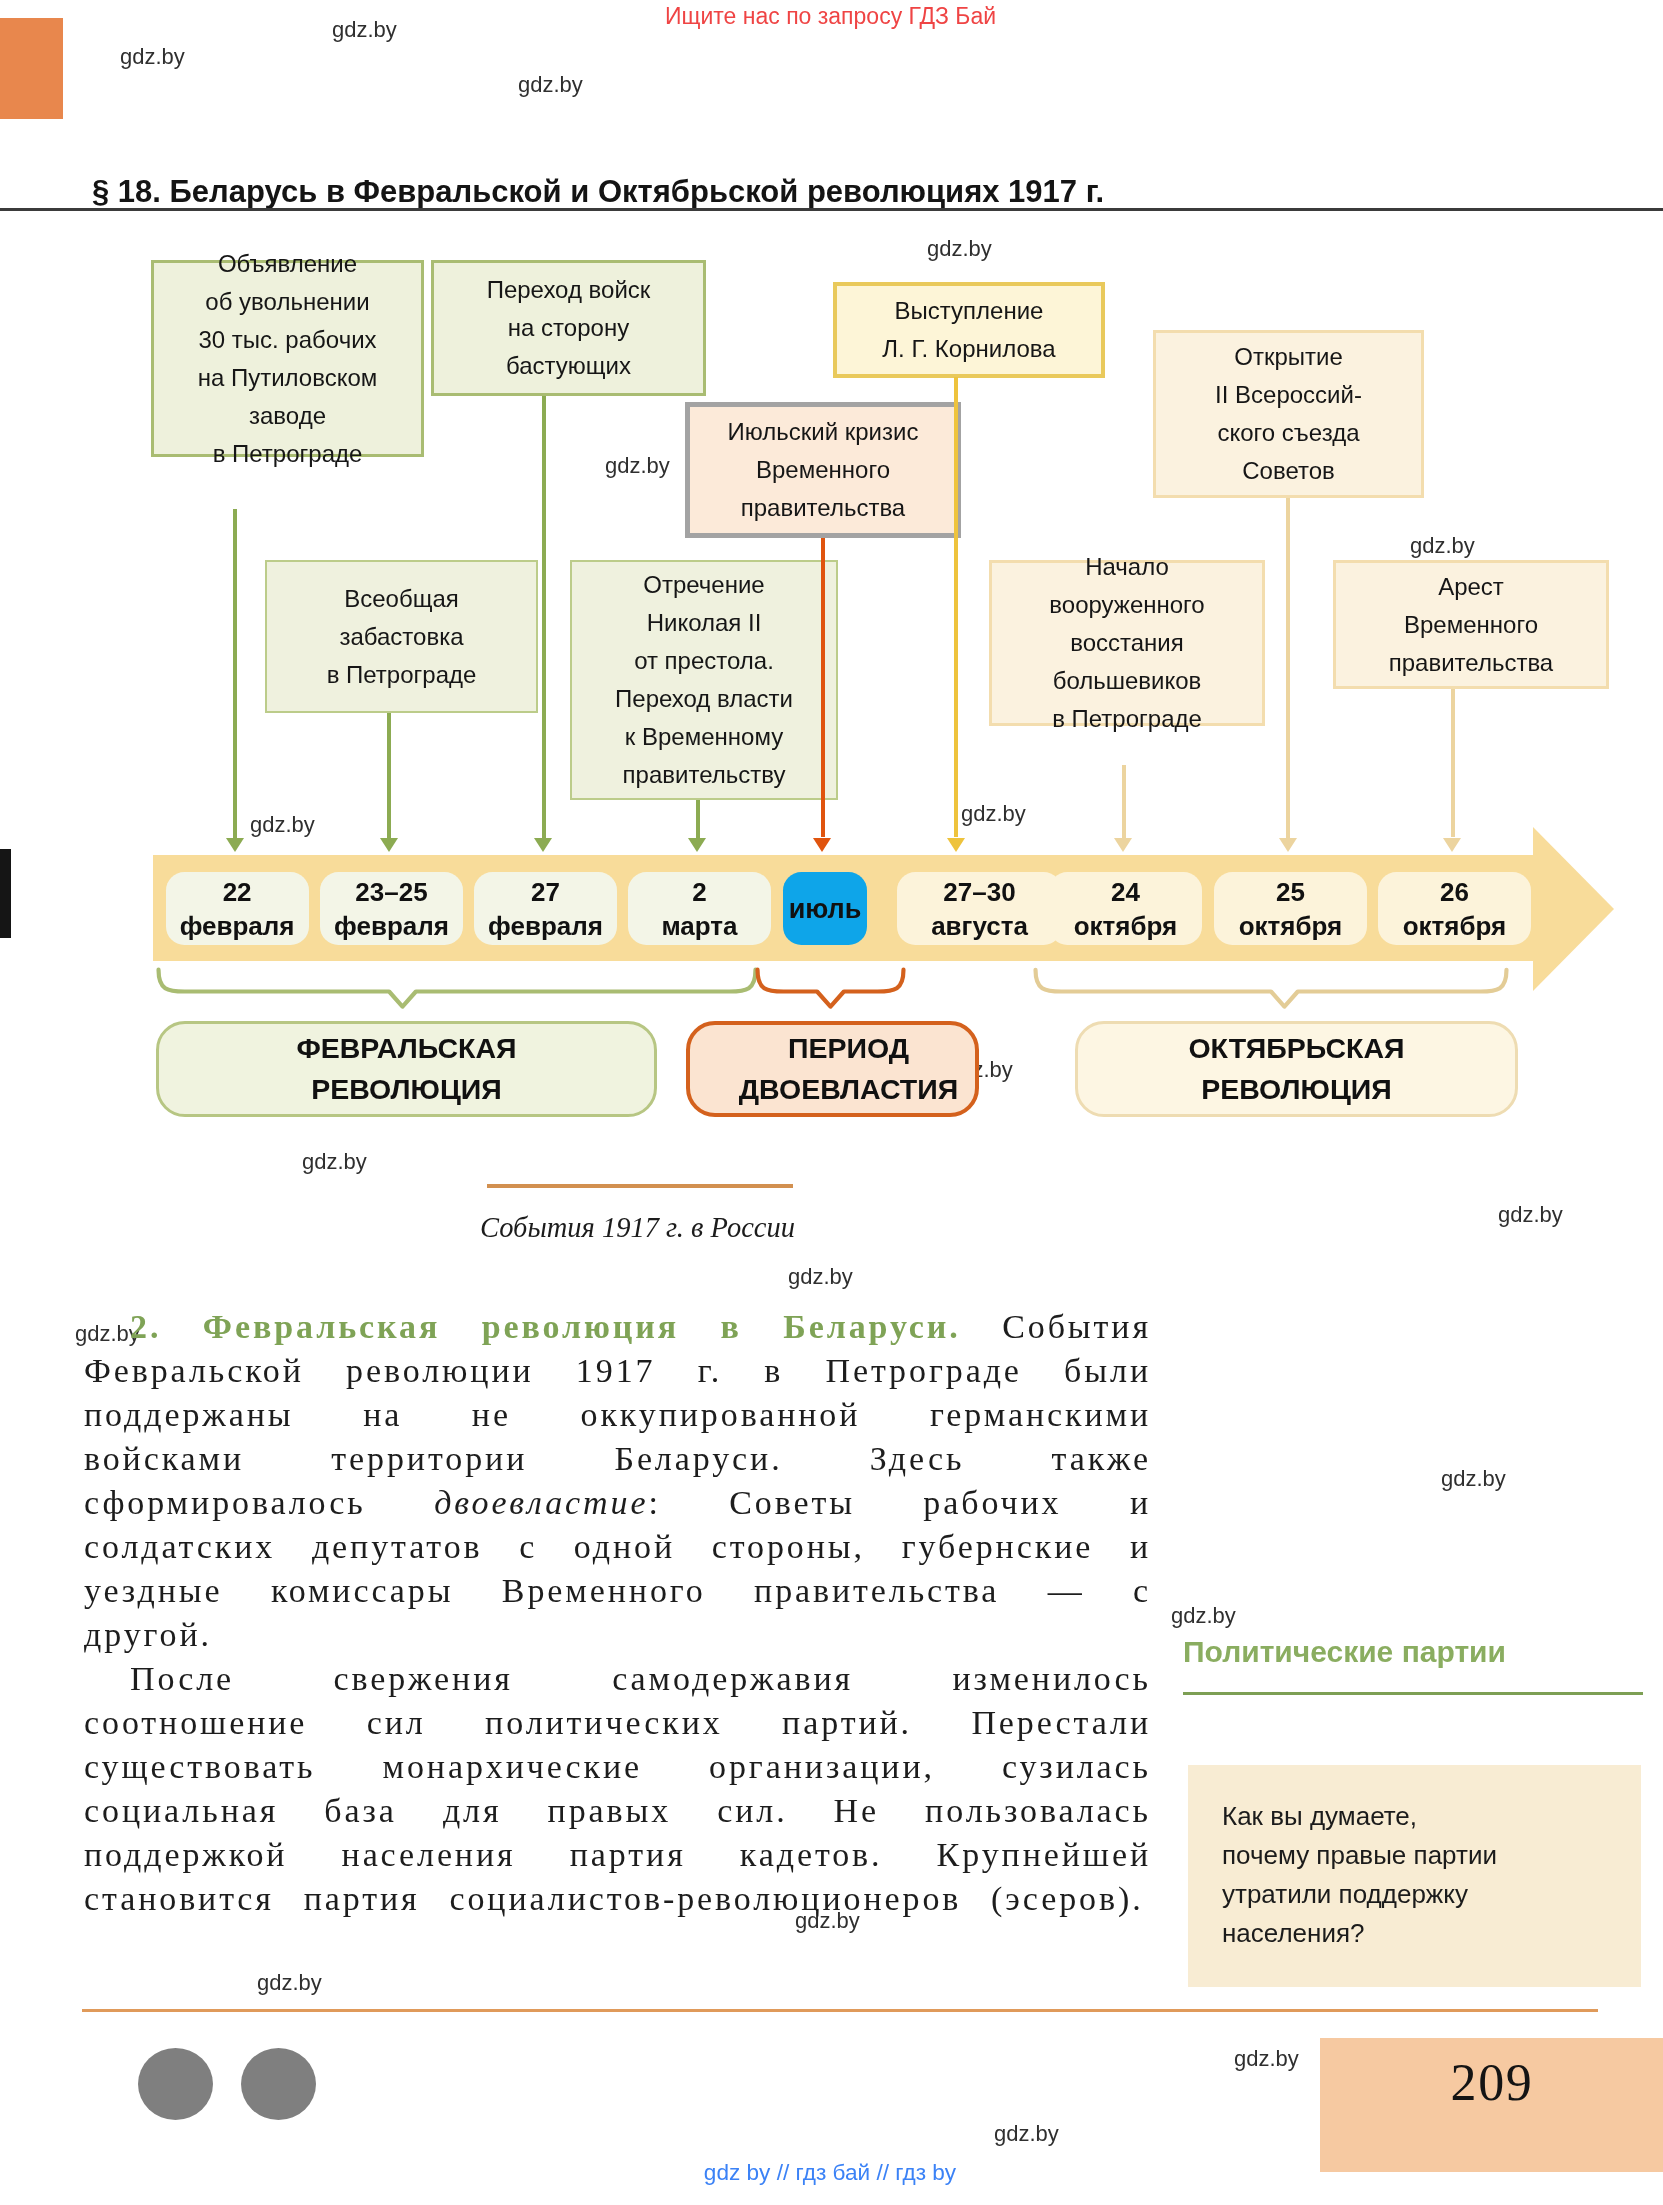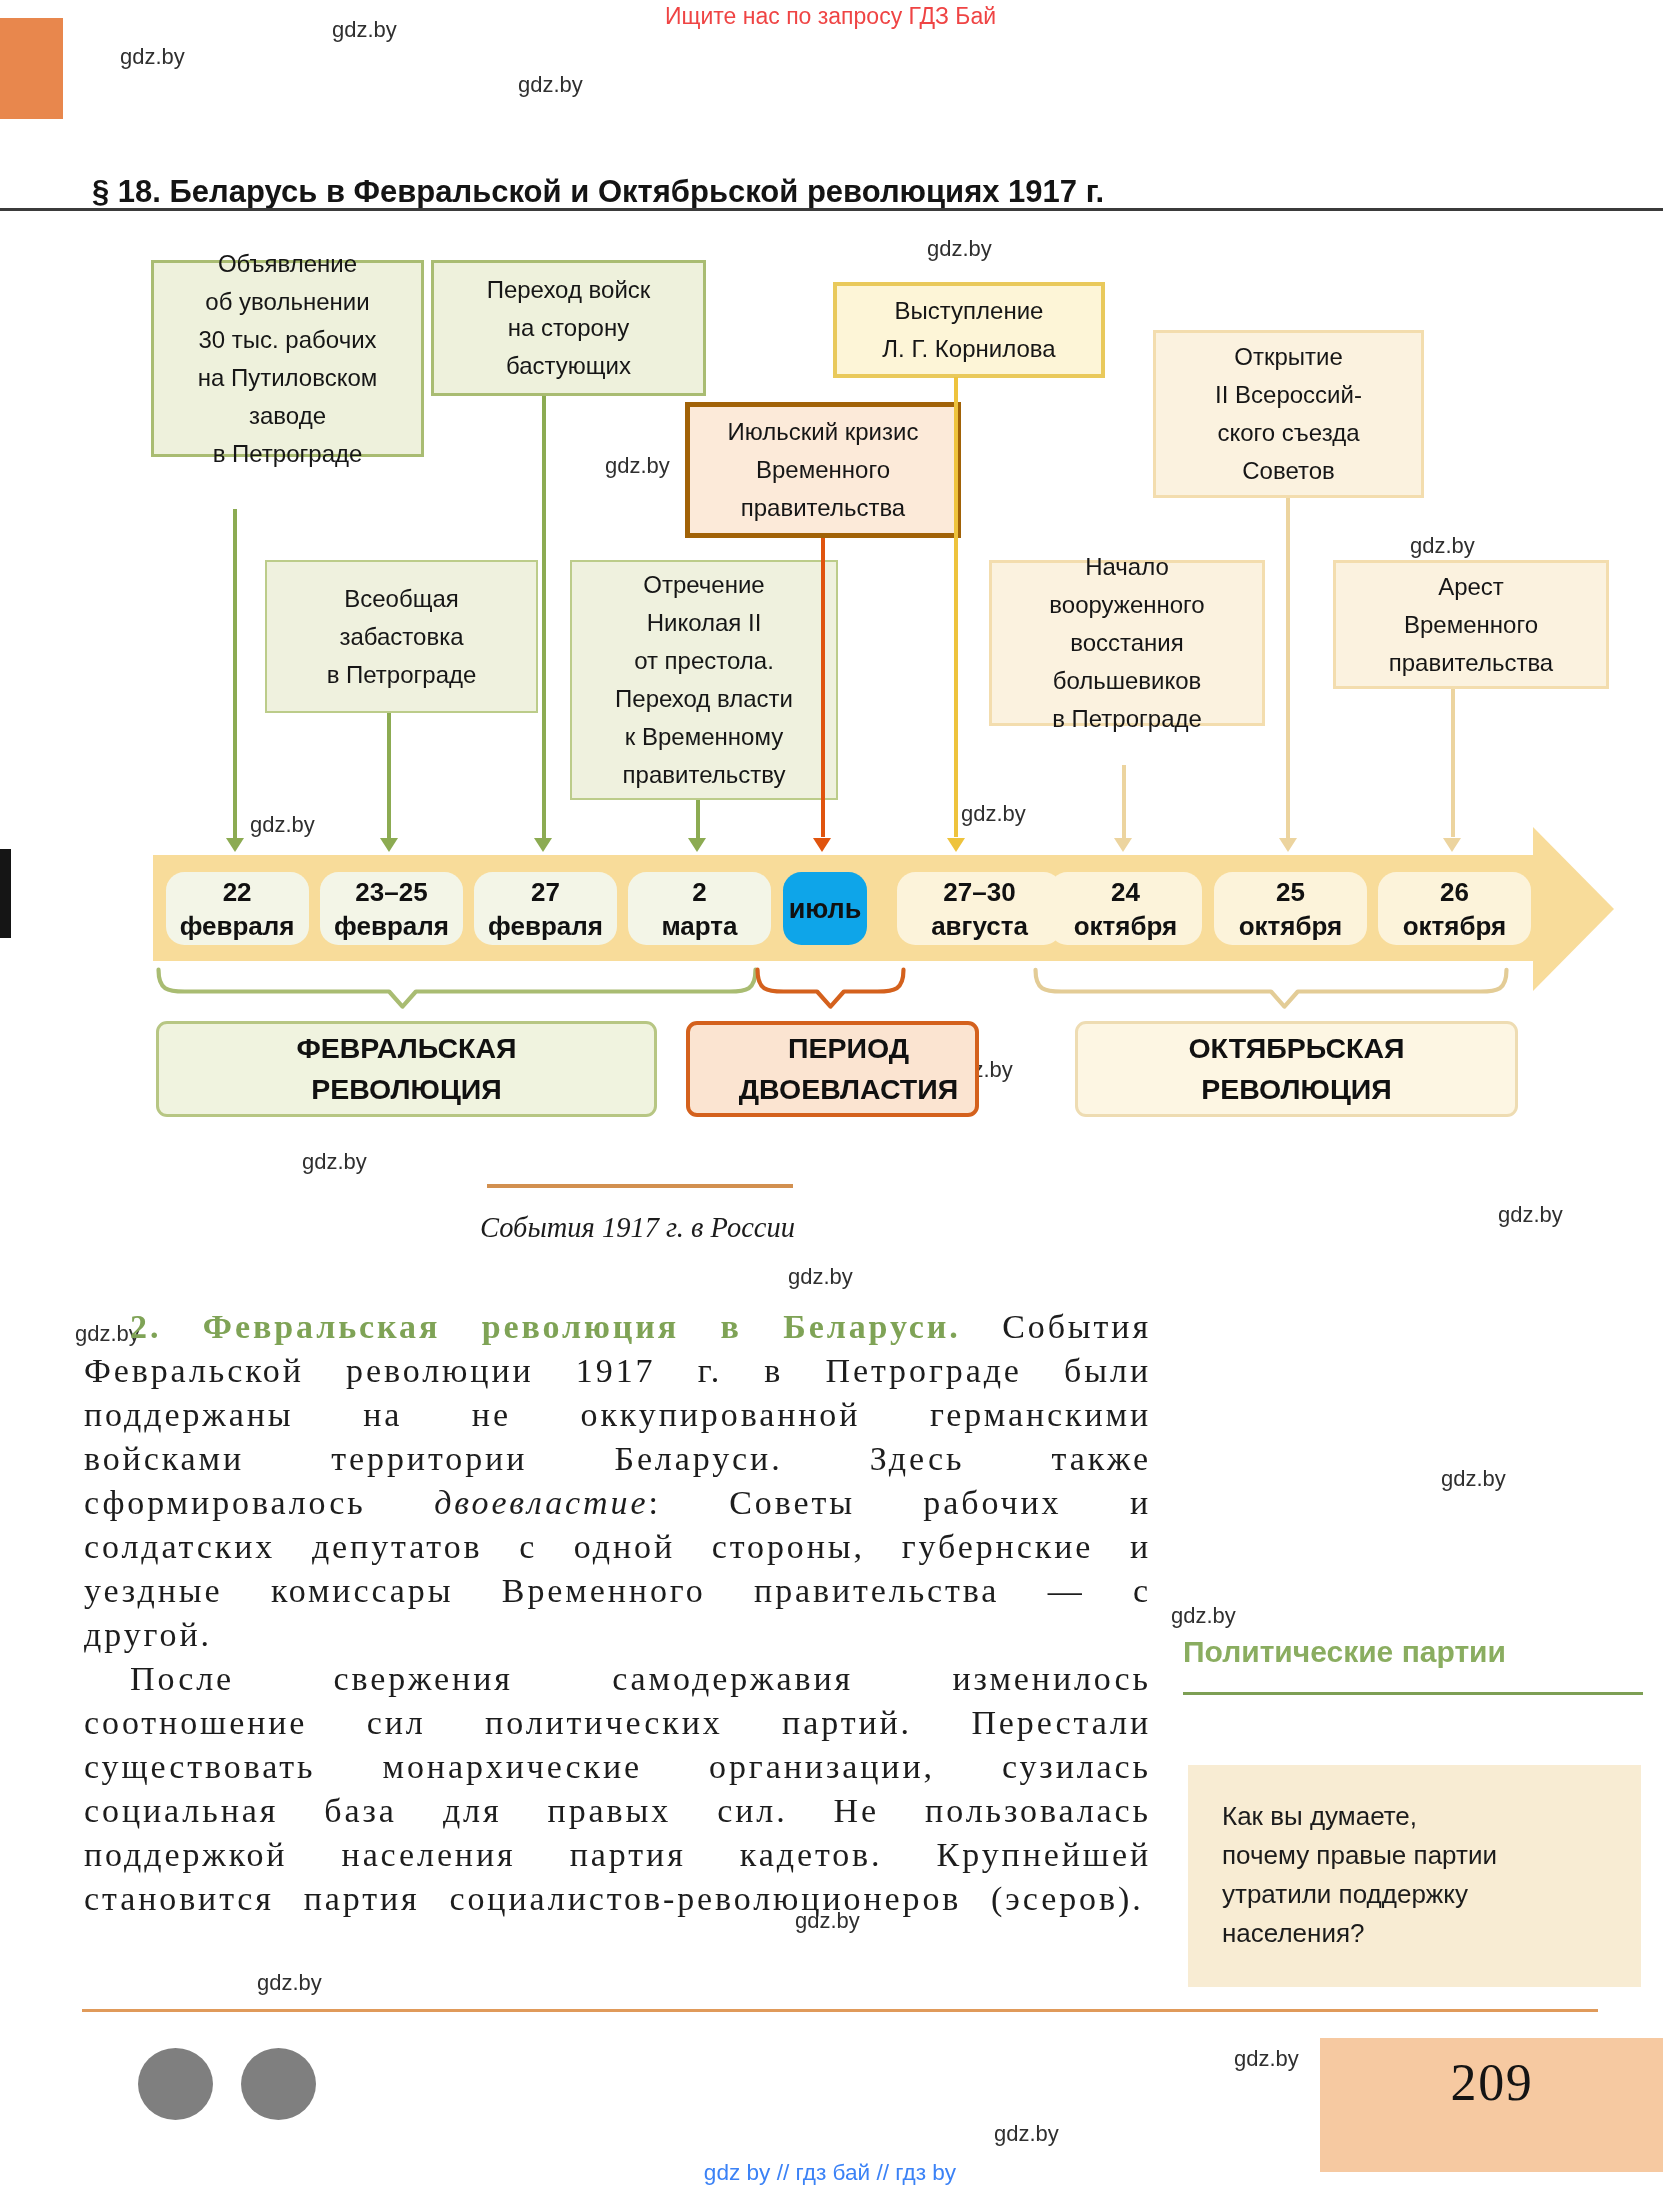--- a/index.html
+++ b/index.html
@@ -11,37 +11,37 @@
   .title-rule{position:absolute;left:0;top:208px;width:1664px;height:2.5px;background:#3b3b3b;}
   .corner{position:absolute;left:0;top:18.4px;width:63px;height:101px;background:#e8874d;}
   .edge-mark{position:absolute;left:0;top:849px;width:11px;height:89px;background:#151515;}
 
   
   .dbox{position:absolute;display:flex;align-items:center;justify-content:center;text-align:center;
         white-space:pre-line;font-size:24px;line-height:38px;color:#161616;box-sizing:border-box;background:#eef1dc;}
   .g1{border:3.4px solid #a9bc72;background:#eef1dc;}
   .g2{border:2.5px solid #bccc8a;background:#eff1de;}
   .yb{border:4.2px solid #e9c95b;background:#fdf5d7;}
-  .ob{border:5px solid #a16207;background:#fcead9;}
+  .ob{border:5px solid #a3a3a3;background:#fcead9;}
   .cb{border:3.4px solid #f3ddae;background:#fbf2df;}
 
   .conn{position:absolute;width:4.2px;}
   .ahead{position:absolute;width:0;height:0;border-left:9.2px solid transparent;border-right:9.2px solid transparent;border-top:14.3px solid currentColor;}
 
   .band{position:absolute;left:153px;top:855px;width:1382px;height:106px;background:#f8dc9a;}
   .band-tip{position:absolute;left:1533px;top:827px;width:0;height:0;
             border-top:82px solid transparent;border-bottom:82px solid transparent;border-left:81px solid #f8dc9a;}
   .chip{position:absolute;top:17px;height:73px;border-radius:18.4px;display:flex;align-items:center;justify-content:center;
         text-align:center;font-weight:bold;font-size:26px;line-height:34px;white-space:pre-line;color:#111;}
   .chip.feb{background:#f3f5e7;}
   .chip.jul{background:#0ea5e9;font-size:27px;}
   .chip.oct{background:#fcf3da;}
 
   .period{position:absolute;display:flex;align-items:center;justify-content:center;text-align:center;
-          white-space:pre-line;font-weight:bold;font-size:28.5px;line-height:41px;border-radius:11px;box-sizing:border-box;color:#111;}
+          white-space:pre-line;font-weight:bold;font-size:28.5px;line-height:41px;border-radius:29px;box-sizing:border-box;color:#111;}
   .p-feb{border:3.4px solid #b7c683;background:#f0f3df;}
   .p-dvo{border:4.2px solid #d4611d;background:#fbe4d1;padding-left:32px;}
   .p-okt{border:3.4px solid #eedcb2;background:#fdf6e3;}
 
   .caption-line{position:absolute;left:487px;top:1184px;width:306px;height:4.2px;background:#d29050;}
   .caption{position:absolute;left:361px;top:1212px;width:553px;text-align:center;
            font-family:"Liberation Serif",serif;font-style:italic;font-size:28.5px;color:#1c1c1c;}
 
   .bodytext{position:absolute;left:84px;top:1305px;width:1067px;
             font-family:"Liberation Serif",serif;font-size:34px;line-height:44px;color:#1d1d1d;

